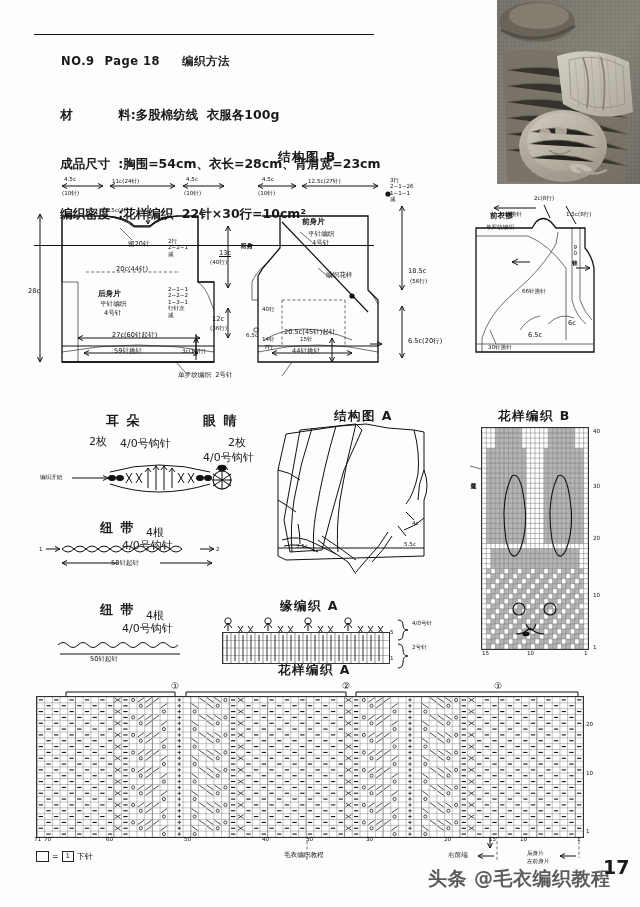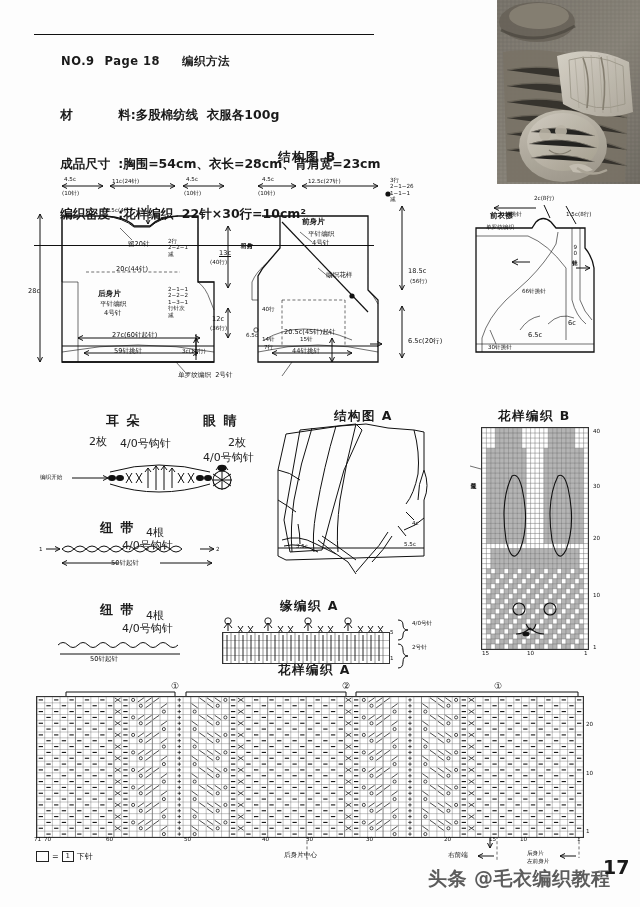--- a/index.html
+++ b/index.html
@@ -2526,21 +2526,21 @@
   <div class="tiny" style="left:366px; top:836px;">30</div>
   <div class="tiny" style="left:444px; top:836px;">20</div>
   <div class="tiny" style="left:489px; top:836px;">15</div>
   <div class="tiny" style="left:520px; top:836px;">10</div>
   <div class="tiny" style="left:577px; top:836px;">1</div>
 
   <div class="tiny" style="left:586px; top:721px;">20</div>
   <div class="tiny" style="left:586px; top:770px;">10</div>
   <div class="tiny" style="left:586px; top:828px;">1</div>
 
-  <div class="tiny t7" style="left:284px; top:852px;">后身片中心</div>
+  <div class="tiny t7" style="left:284px; top:852px;">毛衣编织教程</div>
   <div class="tiny t7" style="left:448px; top:852px;">右前端</div>
   <div class="tiny" style="left:527px; top:850px; line-height:7.5px;">后身片
 左前身片</div>
 
   <div class="legend-bottom">
     <span class="sq"></span>
     <span>=</span>
     <span class="sq2">1</span>
     <span>下针</span>
   </div>

